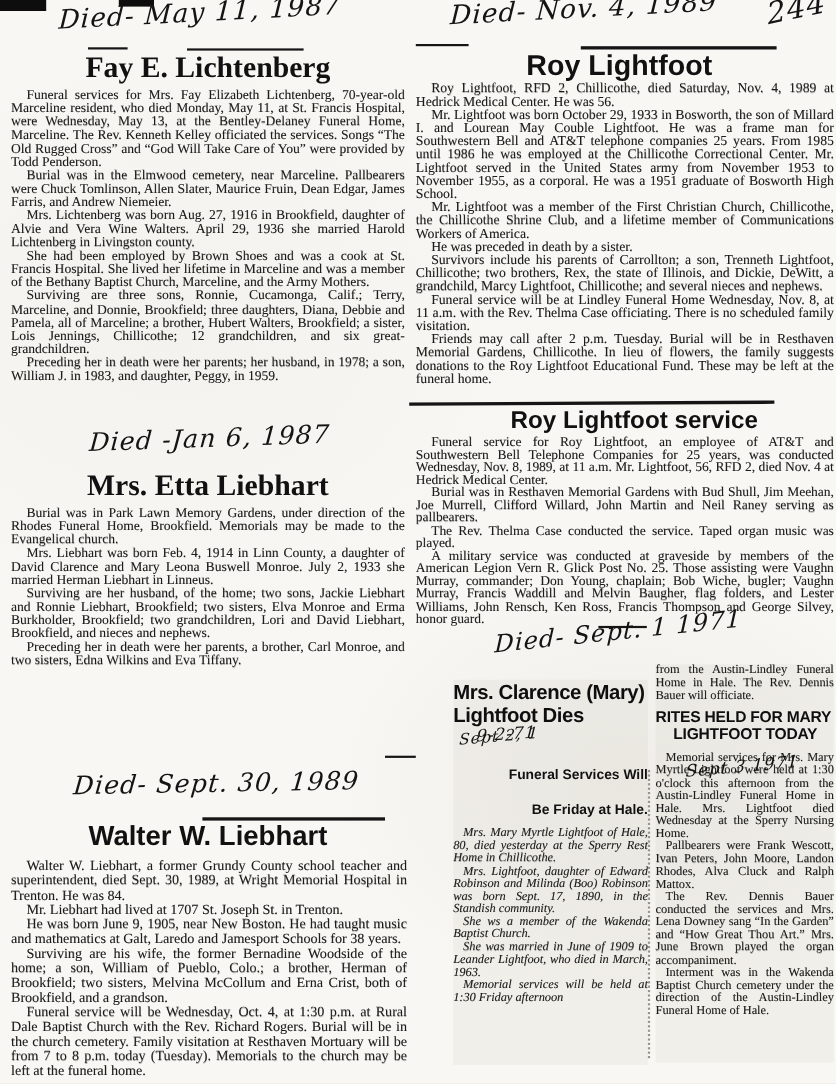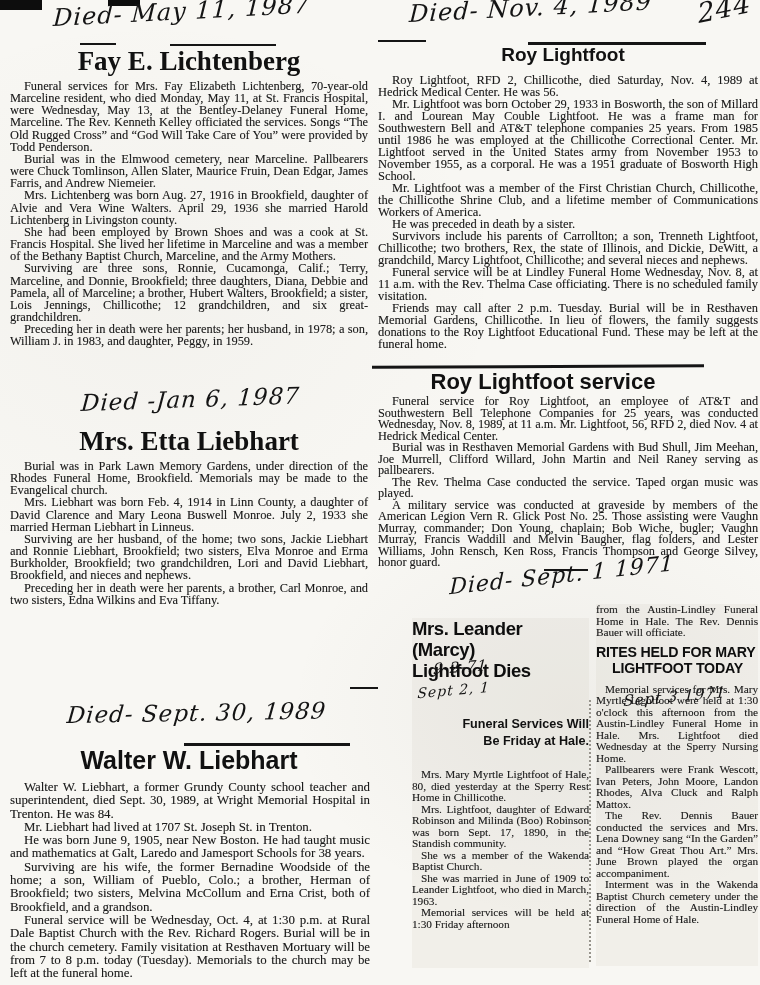--- a/index.html
+++ b/index.html
@@ -76,50 +76,50 @@
     <p>Walter W. Liebhart, a former Grundy County school teacher and superintendent, died Sept. 30, 1989, at Wright Memorial Hospital in Trenton. He was 84.</p>
     <p>Mr. Liebhart had lived at 1707 St. Joseph St. in Trenton.</p>
     <p>He was born June 9, 1905, near New Boston. He had taught music and mathematics at Galt, Laredo and Jamesport Schools for 38 years.</p>
     <p>Surviving are his wife, the former Bernadine Woodside of the home; a son, William of Pueblo, Colo.; a brother, Herman of Brookfield; two sisters, Melvina McCollum and Erna Crist, both of Brookfield, and a grandson.</p>
     <p>Funeral service will be Wednesday, Oct. 4, at 1:30 p.m. at Rural Dale Baptist Church with the Rev. Richard Rogers. Burial will be in the church cemetery. Family visitation at Resthaven Mortuary will be from 7 to 8 p.m. today (Tuesday). Memorials to the church may be left at the funeral home.</p>
   </div>
 
   <div class="abs hw" style="left:410px;top:0;font-size:24px;transform:rotate(-3deg) skewX(-6deg);">Died- Nov. 4, 1989</div>
   <div class="rule" style="left:378px;top:40px;width:48px;height:2px;"></div>
   <div class="rule" style="left:528px;top:42px;width:178px;height:2.5px;"></div>
-  <h1 class="abs hl-sans" style="left:378px;top:44px;width:370px;font-size:19px;">Roy Lightfoot</h1>
+  <h1 class="abs hl-sans" style="left:378px;top:44px;width:370px;font-size:26px;">Roy Lightfoot</h1>
   <div class="abs body-text roy-body" style="left:378px;top:74px;width:380px;">
     <p>Roy Lightfoot, RFD 2, Chillicothe, died Saturday, Nov. 4, 1989 at Hedrick Medical Center. He was 56.</p>
     <p>Mr. Lightfoot was born October 29, 1933 in Bosworth, the son of Millard I. and Lourean May Couble Lightfoot. He was a frame man for Southwestern Bell and AT&amp;T telephone companies 25 years. From 1985 until 1986 he was employed at the Chillicothe Correctional Center. Mr. Lightfoot served in the United States army from November 1953 to November 1955, as a corporal. He was a 1951 graduate of Bosworth High School.</p>
     <p>Mr. Lightfoot was a member of the First Christian Church, Chillicothe, the Chillicothe Shrine Club, and a lifetime member of Communications Workers of America.</p>
     <p>He was preceded in death by a sister.</p>
     <p>Survivors include his parents of Carrollton; a son, Trenneth Lightfoot, Chillicothe; two brothers, Rex, the state of Illinois, and Dickie, DeWitt, a grandchild, Marcy Lightfoot, Chillicothe; and several nieces and nephews.</p>
     <p>Funeral service will be at Lindley Funeral Home Wednesday, Nov. 8, at 11 a.m. with the Rev. Thelma Case officiating. There is no scheduled family visitation.</p>
     <p>Friends may call after 2 p.m. Tuesday. Burial will be in Resthaven Memorial Gardens, Chillicothe. In lieu of flowers, the family suggests donations to the Roy Lightfoot Educational Fund. These may be left at the funeral home.</p>
   </div>
 
   <div class="rule" style="left:372px;top:365px;width:332px;height:3px;transform:rotate(-0.3deg);"></div>
-  <h1 class="abs hl-sans" style="left:378px;top:369px;width:330px;font-size:22px;">Roy Lightfoot service</h1>
+  <h1 class="abs hl-sans" style="left:359px;top:369px;width:330px;font-size:22px;text-align:right;">Roy Lightfoot service</h1>
   <div class="abs body-text service-body" style="left:378px;top:396px;width:380px;">
     <p>Funeral service for Roy Lightfoot, an employee of AT&amp;T and Southwestern Bell Telephone Companies for 25 years, was conducted Wednesday, Nov. 8, 1989, at 11 a.m. Mr. Lightfoot, 56, RFD 2, died Nov. 4 at Hedrick Medical Center.</p>
     <p>Burial was in Resthaven Memorial Gardens with Bud Shull, Jim Meehan, Joe Murrell, Clifford Willard, John Martin and Neil Raney serving as pallbearers.</p>
     <p>The Rev. Thelma Case conducted the service. Taped organ music was played.</p>
     <p>A military service was conducted at graveside by members of the American Legion Vern R. Glick Post No. 25. Those assisting were Vaughn Murray, commander; Don Young, chaplain; Bob Wiche, bugler; Vaughn Murray, Francis Waddill and Melvin Baugher, flag folders, and Lester Williams, John Rensch, Ken Ross, Francis Thompson and George Silvey, honor guard.</p>
   </div>
   <div class="rule" style="left:544px;top:569px;width:44px;height:2px;"></div>
 
   <div class="abs hw" style="left:450px;top:574px;font-size:22px;transform:rotate(-6deg) skewX(-8deg);">Died- Sept. 1  1971</div>
 
   <div class="abs colA" style="left:412px;top:618px;width:177px;height:350px;">
-    <h2 class="mary-hl">Mrs. Leander (Marcy)</h2>
+    <h2 class="mary-hl">Mrs. Clarence (Mary)</h2>
     <h2 class="mary-hl"><span>Lightfoot Dies</span><span class="hw" style="font-size:14px;font-weight:normal;display:inline-block;transform:rotate(-5deg) skewX(-8deg);margin-left:6px;">Sept 2, 1</span></h2>
     <div class="hw" style="position:absolute;left:22px;top:42px;font-size:15px;transform:rotate(-4deg) skewX(-8deg);">9-2-71</div>
     <h3 class="mary-sub">Funeral Services Will</h3>
-    <h3 class="mary-sub" style="margin-top:3px;">Be Friday at Hale.</h3>
-    <div class="body-text narrow-body" style="margin-top:21px;">
+    <h3 class="mary-sub" style="margin-top:18px;">Be Friday at Hale.</h3>
+    <div class="body-text narrow-body" style="margin-top:9px;font-style:italic;">
       <p>Mrs. Mary Myrtle Lightfoot of Hale, 80, died yesterday at the Sperry Rest Home in Chillicothe.</p>
       <p>Mrs. Lightfoot, daughter of Edward Robinson and Milinda (Boo) Robinson was born Sept. 17, 1890, in the Standish community.</p>
       <p>She ws a member of the Wakenda Baptist Church.</p>
       <p>She was married in June of 1909 to Leander Lightfoot, who died in March, 1963.</p>
       <p>Memorial services will be held at 1:30 Friday afternoon</p>
     </div>
   </div>
 
   <div class="dotted-sep" style="left:589px;top:700px;height:262px;"></div>
 

